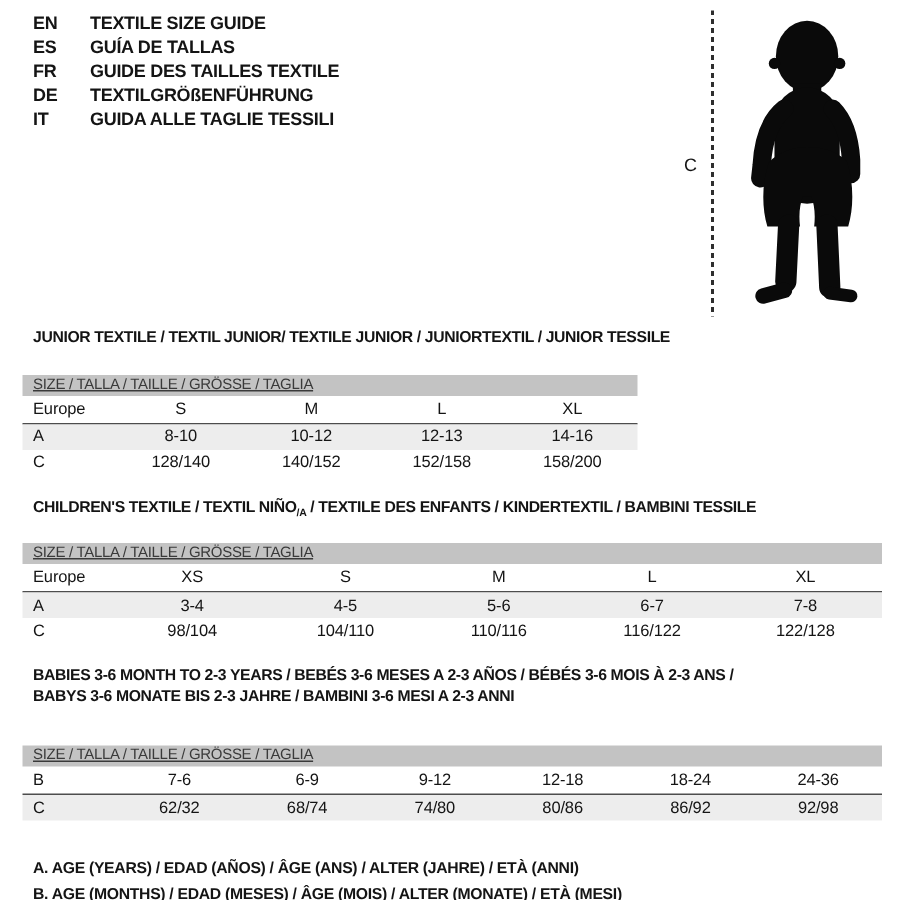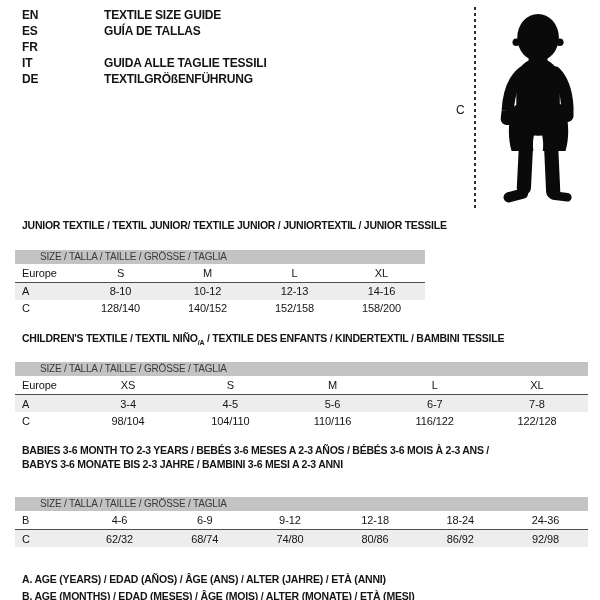--- a/index.html
+++ b/index.html
@@ -4,21 +4,21 @@
 <style>
   html,body{margin:0;padding:0;}
   body{
     width:600px;height:600px;position:relative;overflow:hidden;
     background:#fff;color:var(--text,#141414);
     font-family:"Liberation Sans", sans-serif;
     -webkit-font-smoothing:antialiased;
   }
   
   .lang-block{position:absolute;top:7px;left:22px;}
-  .lang-row{display:flex;line-height:16px;font-weight:700;font-size:12px;letter-spacing:-0.2px;gap:44px;}
+  .lang-row{display:flex;line-height:16px;font-weight:700;font-size:12px;letter-spacing:-0.2px;}
   .lang-code{width:38px;}
   
   .measure-label{position:absolute;left:456px;top:103px;font-size:12px;font-weight:400;}
   .measure-line{
     position:absolute;left:474px;top:7px;width:2px;height:204px;
     background-image:repeating-linear-gradient(to bottom,#2e2e2e 0 3px,transparent 3px 6px);
   }
   .baby-svg{position:absolute;left:487px;top:5px;width:104px;height:205px;}
   
   .content{position:absolute;top:219px;left:15px;width:573px;}
@@ -27,21 +27,21 @@
     letter-spacing:-0.25px;white-space:nowrap;
   }
   .tbl-title.wrap{white-space:normal;max-width:468px;}
   .tbl-title.mt{margin-top:15px;}
   .tbl-title sub{font-size:7px;}
   .tbl{box-sizing:border-box;}
   .tbl-0{width:410px;}
   .tbl-1,.tbl-2{width:573px;}
   .size-band{
     height:14px;line-height:14px;background:var(--band-gray,#c3c3c3);
-    font-size:10px;color:#3a3a3a;padding-left:25px;letter-spacing:-0.2px;
+    font-size:10px;color:#3a3a3a;padding-left:7px;letter-spacing:-0.2px;text-decoration:underline;
   }
   .trow{display:flex;align-items:center;height:17px;font-size:11px;letter-spacing:-0.1px;}
   .trow.first{height:18px;border-bottom:1px solid var(--border-dark,#4d4d4d);}
   .trow.stripe{background:var(--stripe-gray,#ededed);}
   .cell-label{width:62px;padding-left:7px;box-sizing:border-box;}
   .cell-val{flex:1;text-align:center;}
   
   .notes{margin-top:24px;margin-left:7px;}
   .note-line{font-size:10.5px;font-weight:700;line-height:17px;letter-spacing:-0.2px;}
 </style>
@@ -52,28 +52,29 @@
   <div class="lang-row">
     <span class="lang-code">EN</span>
     <span class="lang-title">TEXTILE SIZE GUIDE</span>
   </div>
   <div class="lang-row">
     <span class="lang-code">ES</span>
     <span class="lang-title">GUÍA DE TALLAS</span>
   </div>
   <div class="lang-row">
     <span class="lang-code">FR</span>
+    <span class="lang-title">GUIDE DES TAILLES TEXTILE</span>
+  </div>
+  <div class="lang-row">
+    <span class="lang-code">DE</span>
+    <span class="lang-title">TEXTILGRÖßENFÜHRUNG</span>
   </div>
   <div class="lang-row">
     <span class="lang-code">IT</span>
     <span class="lang-title">GUIDA ALLE TAGLIE TESSILI</span>
-  </div>
-  <div class="lang-row">
-    <span class="lang-code">DE</span>
-    <span class="lang-title">TEXTILGRÖßENFÜHRUNG</span>
   </div>
 </div>
 
 <span class="measure-label">C</span>
 <div class="measure-line"></div>
 <svg class="baby-svg" viewBox="0 0 110 210" aria-hidden="true">
   <g fill="#0a0a0a" stroke="#0a0a0a">
 
     <ellipse cx="54" cy="31" rx="22" ry="25" stroke="none"></ellipse>
     <circle cx="31" cy="36" r="4" stroke="none"></circle>
@@ -150,21 +151,21 @@
         <div class="cell-val">116/122</div>
         <div class="cell-val">122/128</div>
       </div>
     </div>
 
   <h2 class="tbl-title mt wrap" style="margin-bottom:22px;"><span>BABIES 3-6 MONTH TO 2-3 YEARS / BEBÉS 3-6 MESES A 2-3 AÑOS / BÉBÉS 3-6 MOIS À 2-3 ANS / BABYS 3-6 MONATE BIS 2-3 JAHRE / BAMBINI 3-6 MESI A 2-3 ANNI</span><sub></sub><span></span></h2>
   <div class="tbl tbl-2">
       <div class="size-band">SIZE / TALLA / TAILLE / GRÖSSE / TAGLIA</div>
       <div class="trow first">
         <div class="cell-label">B</div>
-        <div class="cell-val">4-6</div>
+        <div class="cell-val">7-6</div>
         <div class="cell-val">6-9</div>
         <div class="cell-val">9-12</div>
         <div class="cell-val">12-18</div>
         <div class="cell-val">18-24</div>
         <div class="cell-val">24-36</div>
       </div>
       <div class="trow stripe">
         <div class="cell-label">C</div>
         <div class="cell-val">62/32</div>
         <div class="cell-val">68/74</div>

